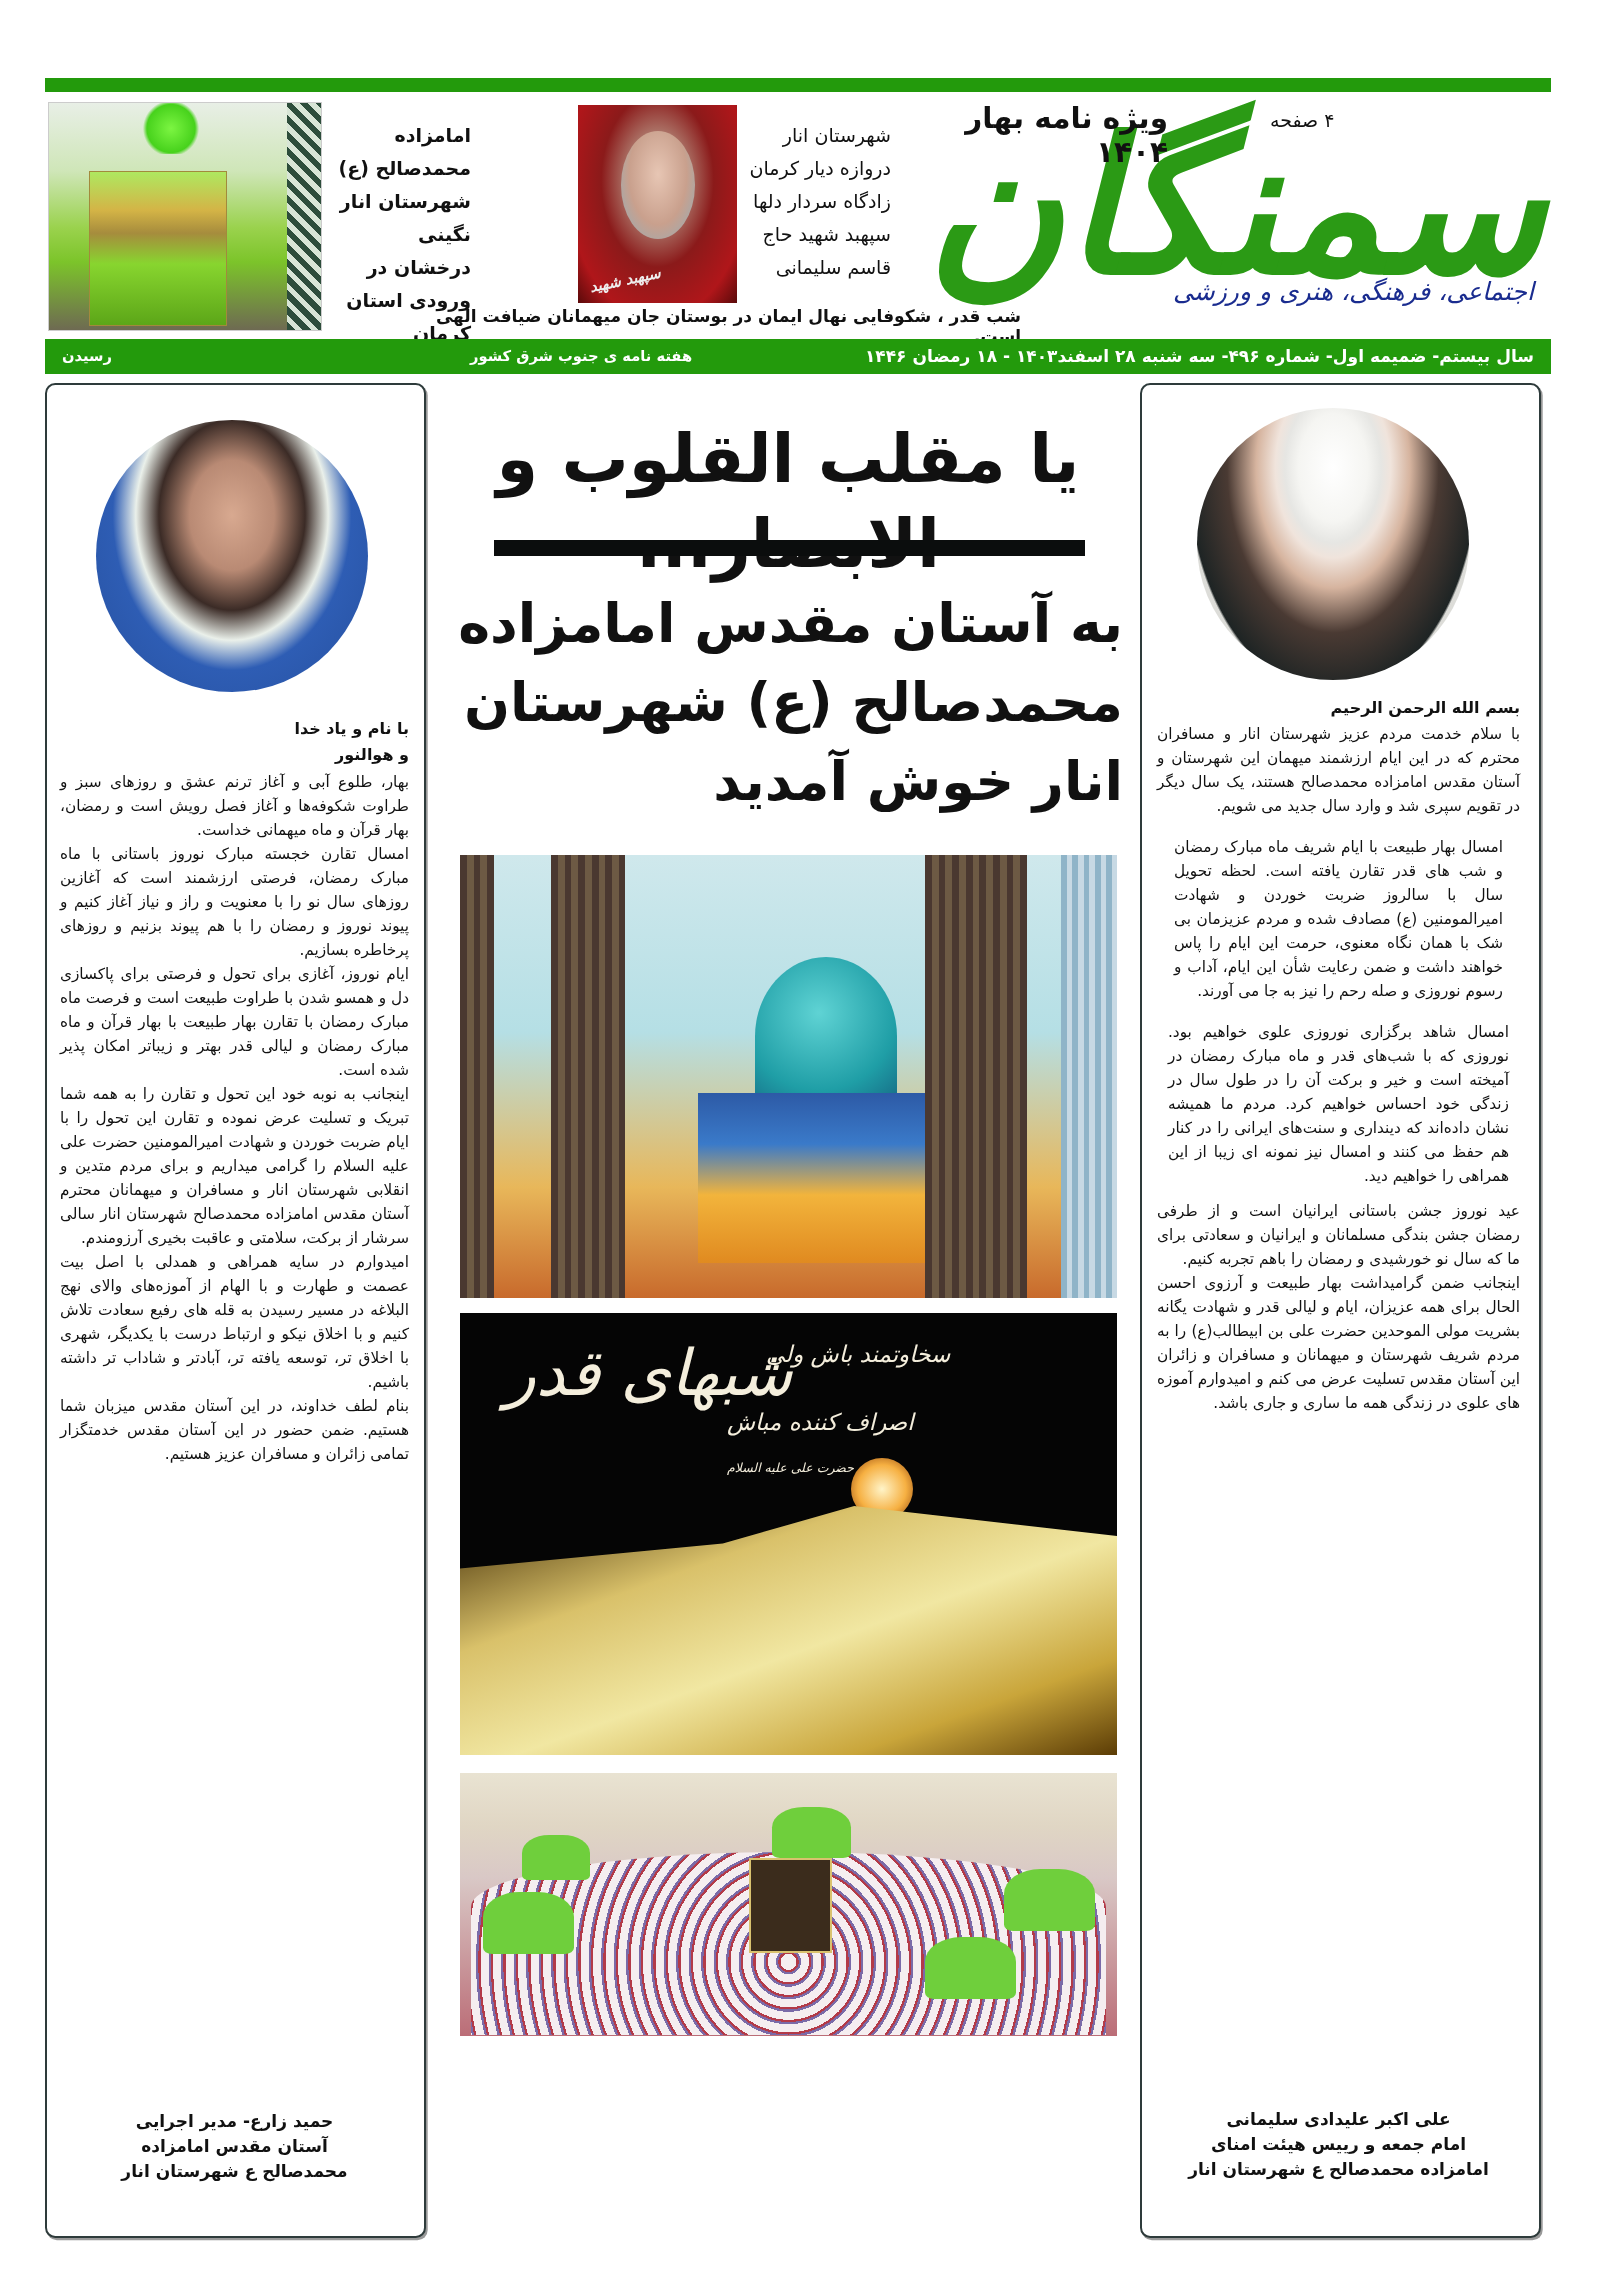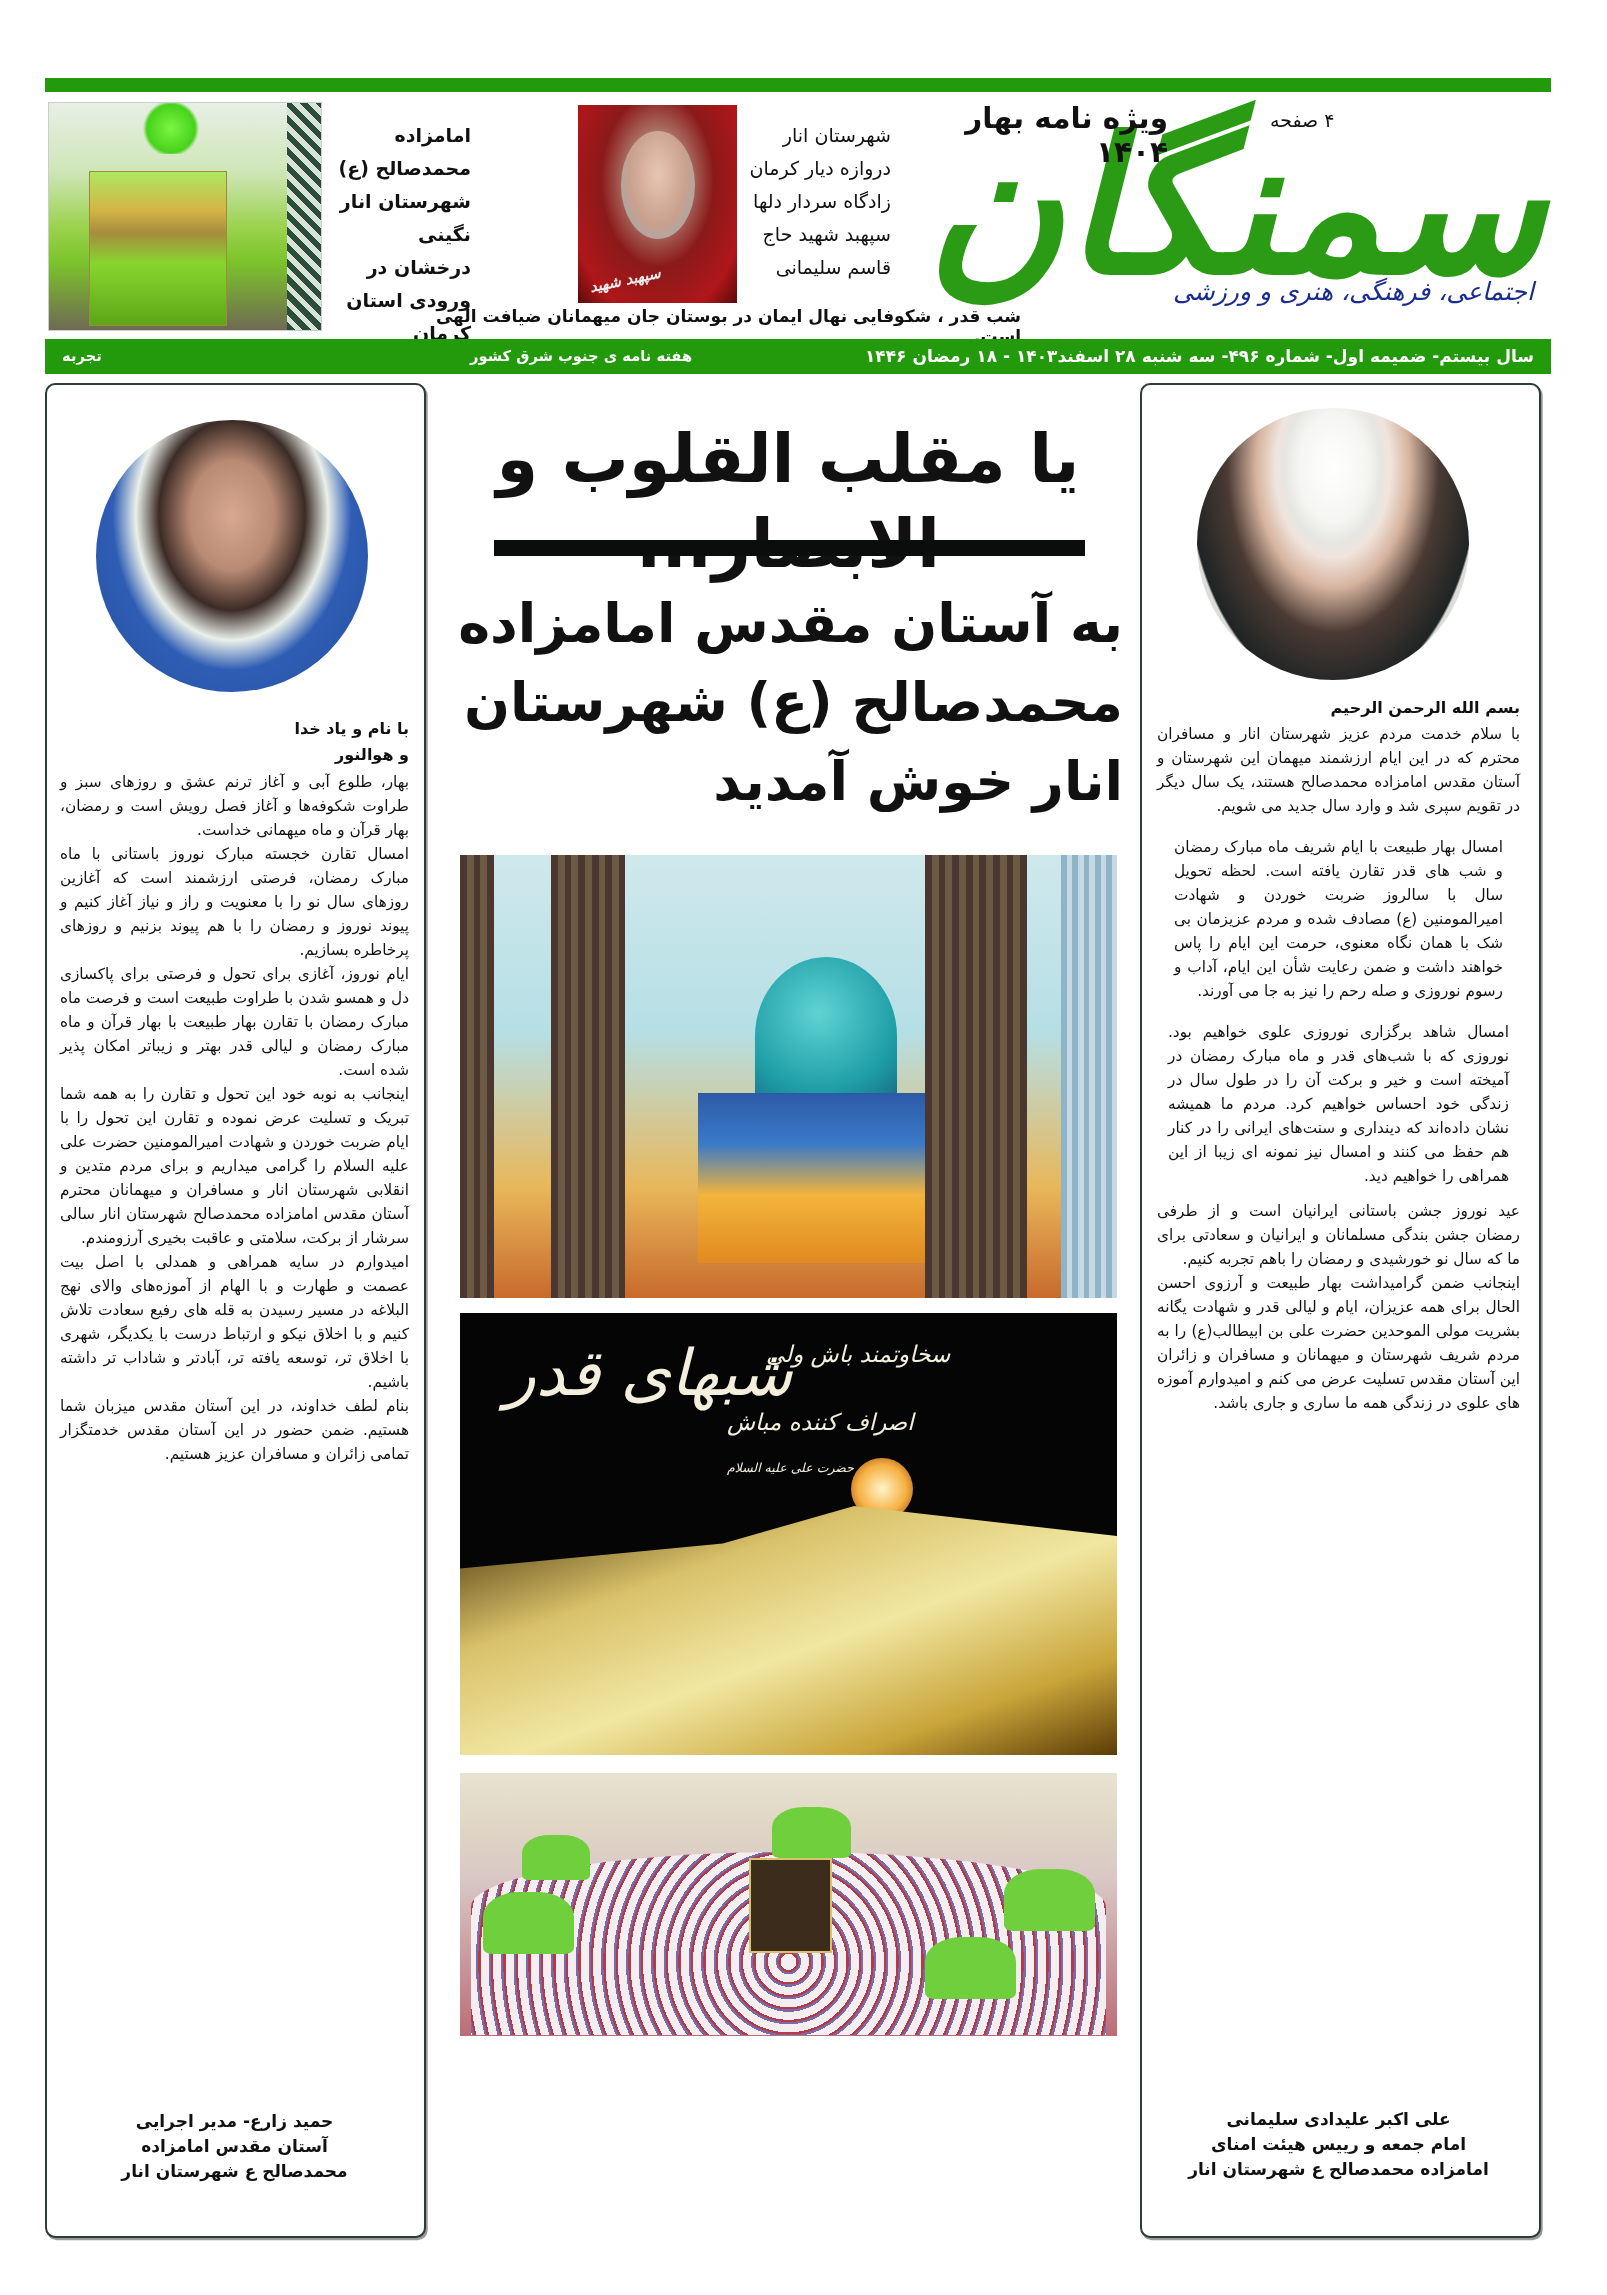--- a/index.html
+++ b/index.html
@@ -84,21 +84,21 @@
 <div class="abs shrine-photo">
   <div class="chand"></div>
   <div class="tomb"></div>
   <div class="wall"></div>
 </div>
 <div class="abs tagline rtl">شب قدر ، شکوفایی نهال ایمان در بوستان جان میهمانان ضیافت الهی است.</div>
 
 <div class="abs infobar rtl">
   <span class="issue">سال بیستم- ضمیمه اول- شماره ۴۹۶- سه شنبه ۲۸ اسفند۱۴۰۳ - ۱۸ رمضان ۱۴۴۶</span>
   <span class="region">هفته نامه ی جنوب شرق کشور</span>
-  <span class="free">تجربه</span>
+  <span class="free">رسیدن</span>
 </div>
 
 <div class="abs box right-box"></div>
 <div class="abs portrait cleric"></div>
 <div class="abs col-text right-text rtl">
   <div class="col-head">بسم الله الرحمن الرحیم</div>
   <p style="margin:0">با سلام خدمت مردم عزیز شهرستان انار و مسافران محترم که در این ایام ارزشمند میهمان این شهرستان و آستان مقدس امامزاده محمدصالح هستند، یک سال دیگر در تقویم سپری شد و وارد سال جدید می شویم.</p>
   <p style="margin:17px">امسال بهار طبیعت با ایام شریف ماه مبارک رمضان و شب های قدر تقارن یافته است. لحظه تحویل سال با سالروز ضربت خوردن و شهادت امیرالمومنین (ع) مصادف شده و مردم عزیزمان بی شک با همان نگاه معنوی، حرمت این ایام را پاس خواهند داشت و ضمن رعایت شأن این ایام، آداب و رسوم نوروزی و صله رحم را نیز به جا می آورند.</p>
   <p style="margin:11px">امسال شاهد برگزاری نوروزی علوی خواهیم بود. نوروزی که با شب‌های قدر و ماه مبارک رمضان در آمیخته است و خیر و برکت آن را در طول سال در زندگی خود احساس خواهیم کرد. مردم ما همیشه نشان داده‌اند که دینداری و سنت‌های ایرانی را در کنار هم حفظ می کنند و امسال نیز نمونه ای زیبا از این همراهی را خواهیم دید.</p>
   <p style="margin:0">عید نوروز جشن باستانی ایرانیان است و از طرفی رمضان جشن بندگی مسلمانان و ایرانیان و سعادتی برای ما که سال نو خورشیدی و رمضان را باهم تجربه کنیم.</p>

